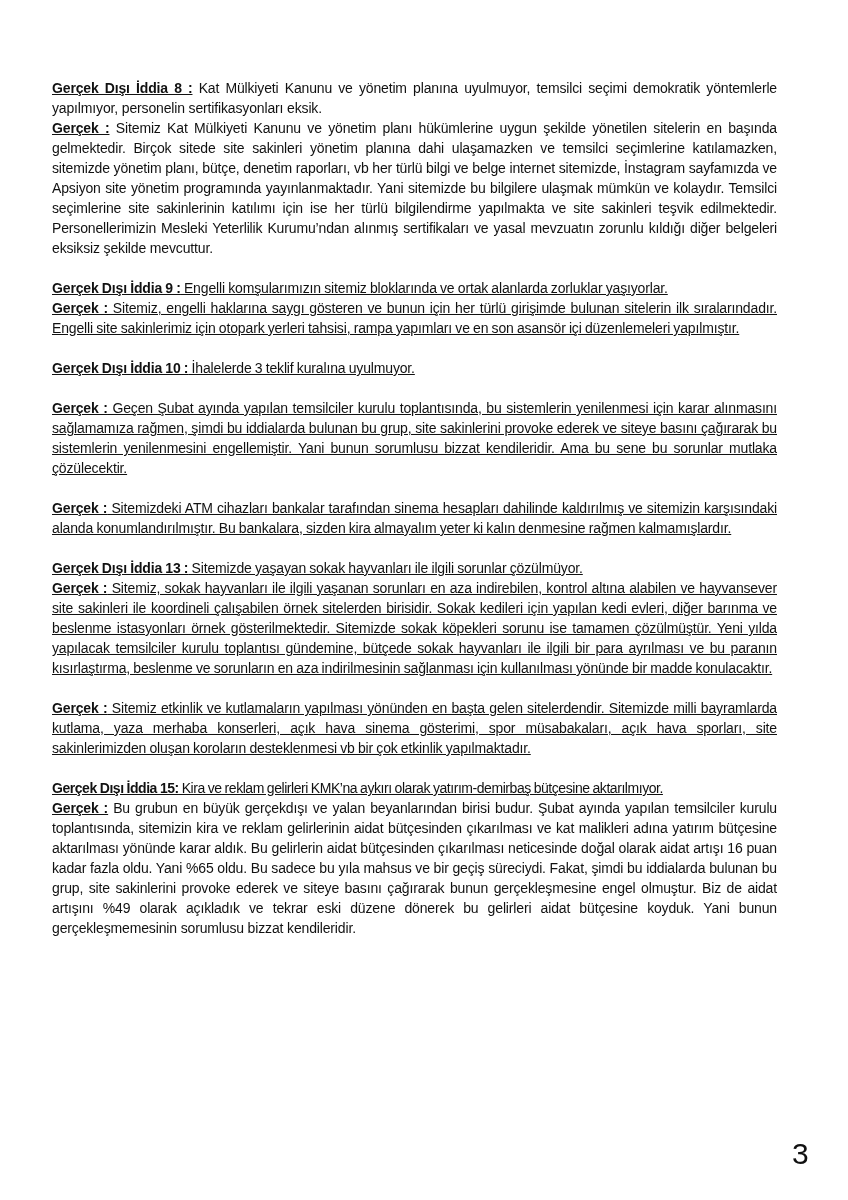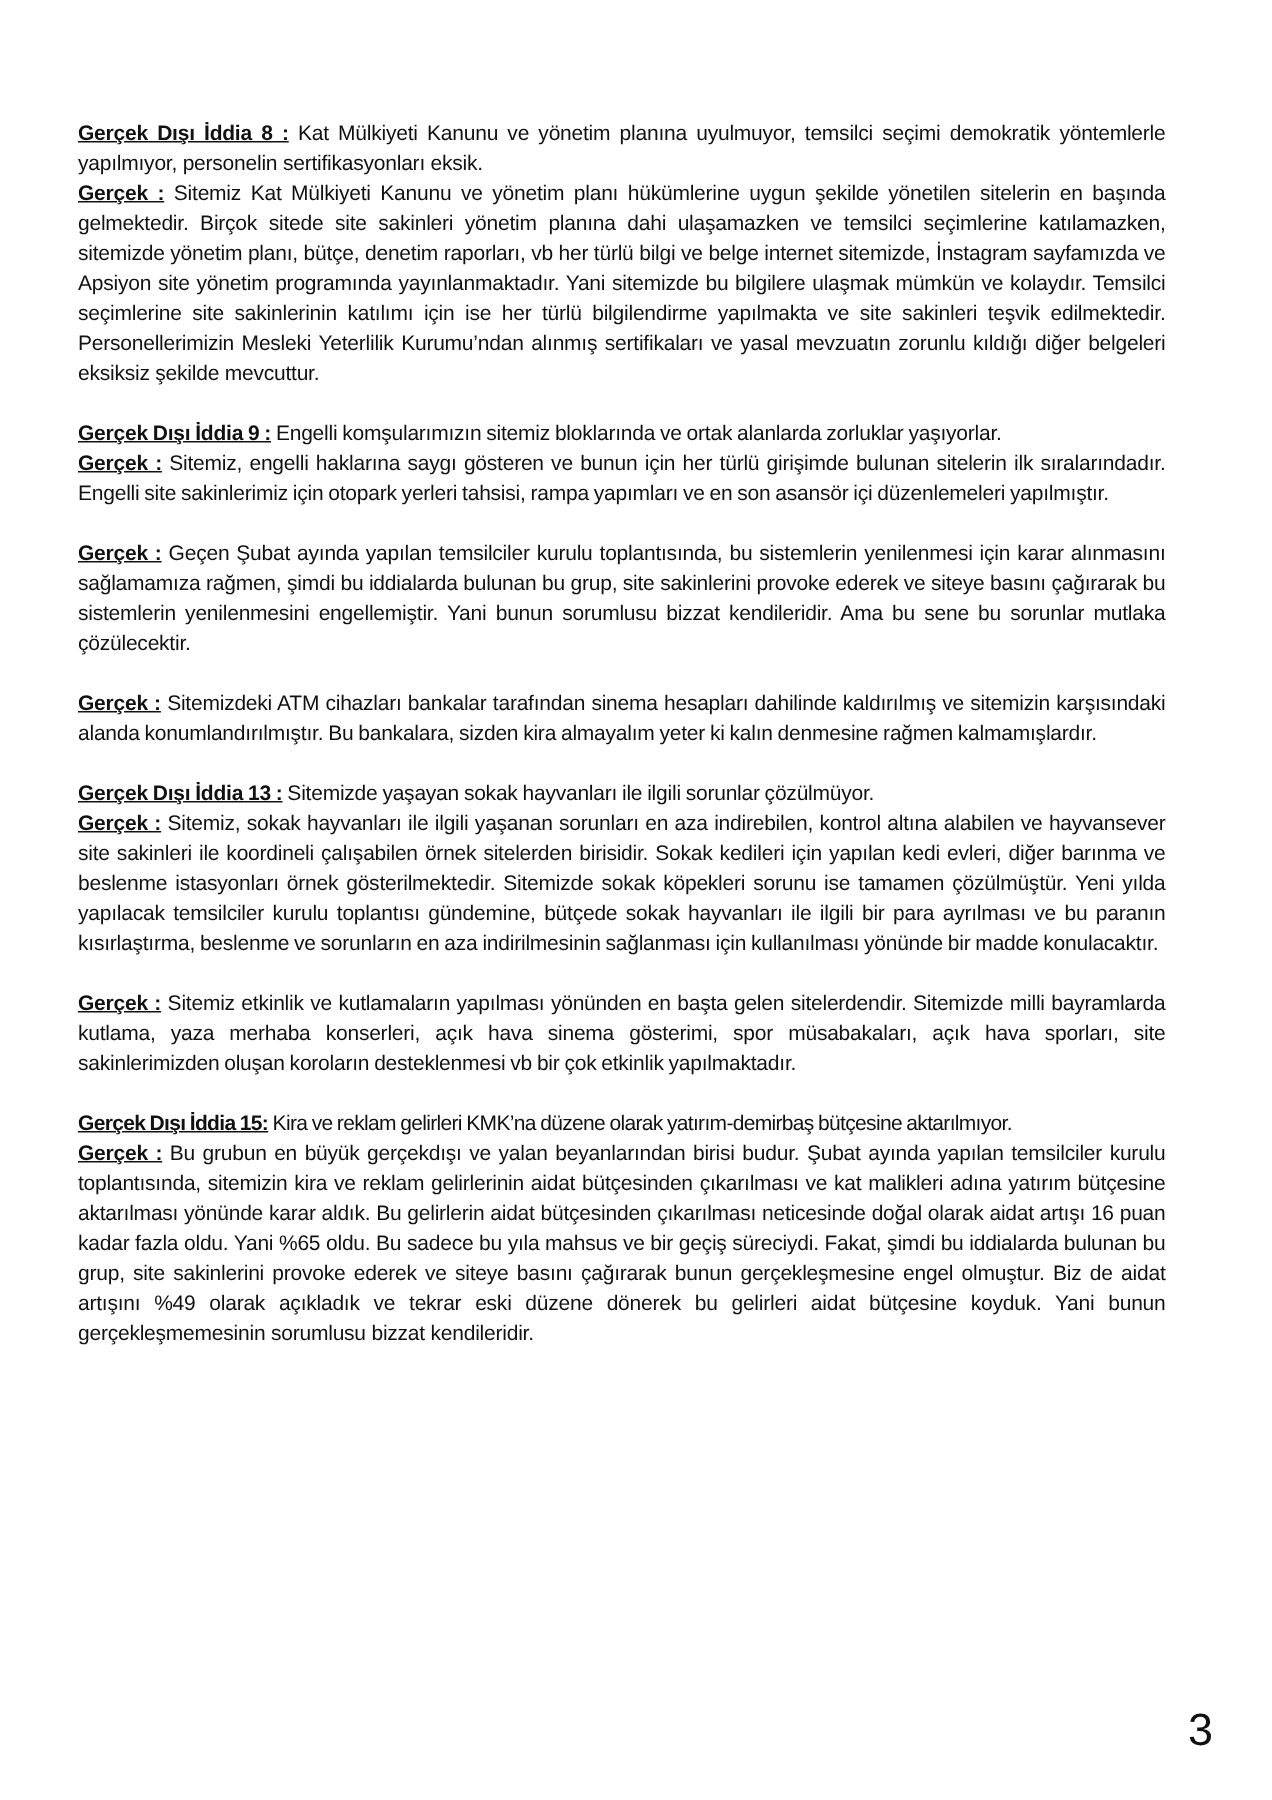--- a/index.html
+++ b/index.html
@@ -6,21 +6,21 @@
     body {
       width: 848px; height: 1200px; position: relative; overflow: hidden;
       font-family: "Liberation Sans", sans-serif; color: #111111;
     }
     .page { position: absolute; left: 52px; top: 78px; width: 737px; }
     .section { margin: 0 12px 20px 0; }
     .line-para {
       font-size: 14px; line-height: 20px; text-align: justify;
       margin: 0; letter-spacing: -0.15px;
     }
-    .cond { letter-spacing: -0.45px; word-spacing: -0.5px; }
+    .cond { letter-spacing: -0.45px; word-spacing: -0.5px; text-decoration: underline; }
     .label { font-weight: bold; text-decoration: underline; }
     .page-number {
       position: absolute; left: 792px; top: 1136px;
       font-size: 30px; line-height: 36px; color: #111111;
     }
   </style>
 </head>
 <body>
 
 <div class="page">
@@ -29,39 +29,40 @@
     <p class="line-para"><span class="label">Gerçek Dışı İddia 8 :</span><span> Kat Mülkiyeti Kanunu ve yönetim planına uyulmuyor, temsilci seçimi demokratik yöntemlerle yapılmıyor, personelin sertifikasyonları eksik.</span></p>
     <p class="line-para"><span class="label">Gerçek :</span><span> Sitemiz Kat Mülkiyeti Kanunu ve yönetim planı hükümlerine uygun şekilde yönetilen sitelerin en başında gelmektedir. Birçok sitede site sakinleri yönetim planına dahi ulaşamazken ve temsilci seçimlerine katılamazken, sitemizde yönetim planı, bütçe, denetim raporları, vb her türlü bilgi ve belge internet sitemizde, İnstagram sayfamızda ve Apsiyon site yönetim programında yayınlanmaktadır. Yani sitemizde bu bilgilere ulaşmak mümkün ve kolaydır. Temsilci seçimlerine site sakinlerinin katılımı için ise her türlü bilgilendirme yapılmakta ve site sakinleri teşvik edilmektedir.  Personellerimizin Mesleki Yeterlilik Kurumu’ndan alınmış sertifikaları ve yasal mevzuatın zorunlu kıldığı diğer belgeleri eksiksiz şekilde mevcuttur.</span></p>
   </div>
 
   <div class="section cond">
     <p class="line-para"><span class="label">Gerçek Dışı İddia 9 :</span><span> Engelli komşularımızın sitemiz bloklarında ve ortak alanlarda zorluklar yaşıyorlar.</span></p>
     <p class="line-para"><span class="label">Gerçek :</span><span> Sitemiz, engelli haklarına saygı gösteren ve bunun için her türlü girişimde bulunan sitelerin ilk sıralarındadır. Engelli site sakinlerimiz için otopark yerleri tahsisi, rampa yapımları ve en son asansör içi düzenlemeleri yapılmıştır.</span></p>
   </div>
 
   <div class="section cond">
+    <p class="line-para"><span class="label">Gerçek Dışı İddia 10 :</span><span> İhalelerde 3 teklif kuralına uyulmuyor.</span></p>
   </div>
 
   <div class="section cond">
     <p class="line-para"><span class="label">Gerçek :</span><span> Geçen Şubat ayında yapılan temsilciler kurulu toplantısında, bu sistemlerin yenilenmesi için karar alınmasını sağlamamıza rağmen, şimdi bu iddialarda bulunan bu grup, site sakinlerini provoke ederek ve siteye basını çağırarak bu sistemlerin yenilenmesini engellemiştir. Yani bunun sorumlusu bizzat kendileridir. Ama bu sene bu sorunlar mutlaka çözülecektir.</span></p>
   </div>
 
   <div class="section cond">
     <p class="line-para"><span class="label">Gerçek :</span><span> Sitemizdeki ATM cihazları bankalar tarafından sinema hesapları dahilinde kaldırılmış ve sitemizin karşısındaki alanda konumlandırılmıştır. Bu bankalara, sizden kira almayalım yeter ki kalın denmesine rağmen kalmamışlardır.</span></p>
   </div>
 
   <div class="section cond">
     <p class="line-para"><span class="label">Gerçek Dışı İddia 13 :</span><span> Sitemizde yaşayan sokak hayvanları ile ilgili sorunlar çözülmüyor.</span></p>
     <p class="line-para"><span class="label">Gerçek :</span><span> Sitemiz, sokak hayvanları ile ilgili yaşanan sorunları en aza indirebilen, kontrol altına alabilen ve hayvansever site sakinleri ile koordineli çalışabilen örnek sitelerden birisidir. Sokak kedileri için yapılan kedi evleri, diğer barınma ve beslenme istasyonları örnek gösterilmektedir. Sitemizde sokak köpekleri sorunu ise tamamen çözülmüştür. Yeni yılda yapılacak temsilciler kurulu toplantısı gündemine, bütçede sokak hayvanları ile ilgili bir para ayrılması ve bu paranın kısırlaştırma, beslenme ve sorunların en aza indirilmesinin sağlanması için kullanılması yönünde bir madde konulacaktır.</span></p>
   </div>
 
   <div class="section cond">
     <p class="line-para"><span class="label">Gerçek :</span><span> Sitemiz etkinlik ve kutlamaların yapılması yönünden en başta gelen sitelerdendir. Sitemizde milli bayramlarda kutlama, yaza merhaba konserleri, açık hava sinema gösterimi, spor müsabakaları, açık hava sporları, site sakinlerimizden oluşan koroların desteklenmesi vb bir çok etkinlik yapılmaktadır.</span></p>
   </div>
 
   <div class="section">
-    <p class="line-para cond"><span class="label">Gerçek Dışı İddia 15:</span><span> Kira ve reklam gelirleri KMK’na düzene olarak yatırım-demirbaş bütçesine aktarılmıyor.</span></p>
+    <p class="line-para cond"><span class="label">Gerçek Dışı İddia 15:</span><span> Kira ve reklam gelirleri KMK’na aykırı olarak yatırım-demirbaş bütçesine aktarılmıyor.</span></p>
     <p class="line-para"><span class="label">Gerçek :</span><span> Bu grubun en büyük gerçekdışı ve yalan beyanlarından birisi budur. Şubat ayında yapılan temsilciler kurulu toplantısında, sitemizin kira ve reklam gelirlerinin aidat bütçesinden çıkarılması ve kat malikleri adına yatırım bütçesine aktarılması yönünde karar aldık. Bu gelirlerin aidat bütçesinden çıkarılması neticesinde doğal olarak aidat artışı 16 puan kadar fazla oldu. Yani %65 oldu. Bu sadece bu yıla mahsus ve bir geçiş süreciydi. Fakat, şimdi bu iddialarda bulunan bu grup, site sakinlerini provoke ederek ve siteye basını çağırarak bunun gerçekleşmesine engel olmuştur. Biz de aidat artışını %49 olarak açıkladık ve tekrar eski düzene dönerek bu gelirleri aidat bütçesine koyduk. Yani bunun gerçekleşmemesinin sorumlusu bizzat kendileridir.</span></p>
   </div>
 
 </div>
 
 <div class="page-number">3</div>
 
 </body></html>

